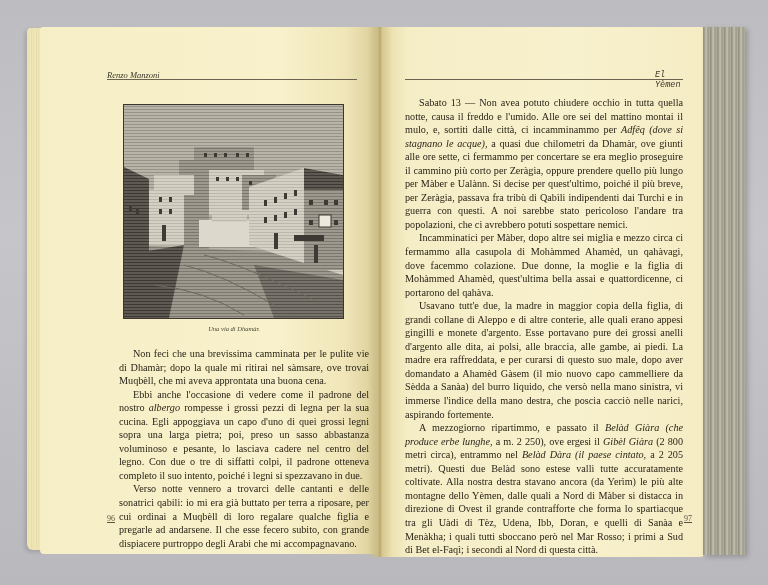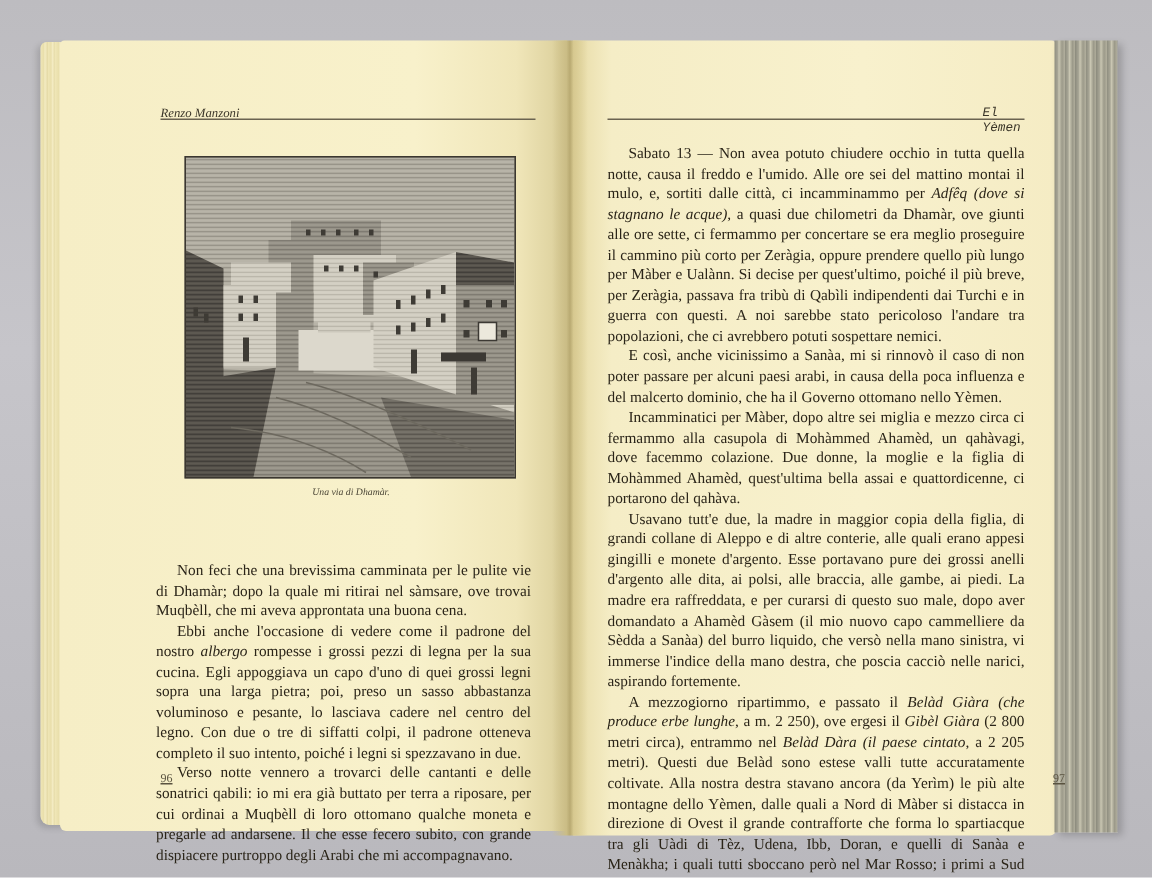--- a/index.html
+++ b/index.html
@@ -153,32 +153,31 @@
 
       <g stroke="#6d695f" stroke-width="1" fill="none">
         <path d="M60 160 Q100 170 150 200"></path>
         <path d="M80 150 Q120 160 190 195"></path>
         <path d="M30 180 Q80 185 120 210"></path>
       </g>
     </svg>
   </div>
   <div class="caption">Una via di Dhamàr.</div>
 
-  <div class="page-text" style="left:104px; top:347px; width:250px;margin-top:27px;">
+  <div class="page-text" style="left:119px; top:347px; width:250px;">
     <p><span>Non feci che una brevissima camminata per le pulite vie di Dhamàr; dopo la quale mi ritirai nel sàmsare, ove trovai Muqbèll, che mi aveva approntata una buona cena.</span></p>
     <p><span>Ebbi anche l'occasione di vedere come il padrone del nostro </span><i>albergo</i><span> rompesse i grossi pezzi di legna per la sua cucina. Egli appoggiava un capo d'uno di quei grossi legni sopra una larga pietra; poi, preso un sasso abbastanza voluminoso e pesante, lo lasciava cadere nel centro del legno. Con due o tre di siffatti colpi, il padrone otteneva completo il suo intento, poiché i legni si spezzavano in due.</span></p>
-    <p><span>Verso notte vennero a trovarci delle cantanti e delle sonatrici qabili: io mi era già buttato per terra a riposare, per cui ordinai a Muqbèll di loro ottomano qualche moneta e pregarle ad andarsene. Il che esse fecero subito, con grande dispiacere purtroppo degli Arabi che mi accompagnavano.</span></p>
+    <p><span>Verso notte vennero a trovarci delle cantanti e delle sonatrici qabili: io mi era già buttato per terra a riposare, per cui ordinai a Muqbèll di loro regalare qualche figlia e pregarle ad andarsene. Il che esse fecero subito, con grande dispiacere purtroppo degli Arabi che mi accompagnavano.</span></p>
   </div>
   <div class="folio" style="left:107px; top:514px;">96</div>
 
   <div class="running-head" style="left:655px; top:70px;font-family:Liberation Mono, monospace;">El Yèmen</div>
   <div class="rule" style="left:405px; top:79px; width:278px;"></div>
 
   <div class="page-text" style="left:405px; top:96px; width:278px;">
     <p><span>Sabato 13 — Non avea potuto chiudere occhio in tutta quella notte, causa il freddo e l'umido. Alle ore sei del mattino montai il mulo, e, sortiti dalle città, ci incamminammo per </span><i>Adfêq (dove si stagnano le acque)</i><span>, a quasi due chilometri da Dhamàr, ove giunti alle ore sette, ci fermammo per concertare se era meglio proseguire il cammino più corto per Zeràgia, oppure prendere quello più lungo per Màber e Ualànn. Si decise per quest'ultimo, poiché il più breve, per Zeràgia, passava fra tribù di Qabìli indipendenti dai Turchi e in guerra con questi. A noi sarebbe stato pericoloso l'andare tra popolazioni, che ci avrebbero potuti sospettare nemici.</span></p>
-    <p>E così, anche vicinissimo a Sanàa, mi si rinnovò il caso di non poter passare per alcuni paesi arabi, in causa della poca influenza e del malcerto dominio, che ha il Governo ottomano nello Yèmen.</p>
     <p>Incamminatici per Màber, dopo altre sei miglia e mezzo circa ci fermammo alla casupola di Mohàmmed Ahamèd, un qahàvagi, dove facemmo colazione. Due donne, la moglie e la figlia di Mohàmmed Ahamèd, quest'ultima bella assai e quattordicenne, ci portarono del qahàva.</p>
     <p>Usavano tutt'e due, la madre in maggior copia della figlia, di grandi collane di Aleppo e di altre conterie, alle quali erano appesi gingilli e monete d'argento. Esse portavano pure dei grossi anelli d'argento alle dita, ai polsi, alle braccia, alle gambe, ai piedi. La madre era raffreddata, e per curarsi di questo suo male, dopo aver domandato a Ahamèd Gàsem (il mio nuovo capo cammelliere da Sèdda a Sanàa) del burro liquido, che versò nella mano sinistra, vi immerse l'indice della mano destra, che poscia cacciò nelle narici, aspirando fortemente.</p>
     <p><span>A mezzogiorno ripartimmo, e passato il </span><i>Belàd Giàra (che produce erbe lunghe</i><span>, a m. 2 250), ove ergesi il </span><i>Gibèl Giàra</i><span> (2 800 metri circa), entrammo nel </span><i>Belàd Dàra (il paese cintato</i><span>, a 2 205 metri). Questi due Belàd sono estese valli tutte accuratamente coltivate. Alla nostra destra stavano ancora (da Yerìm) le più alte montagne dello Yèmen, dalle quali a Nord di Màber si distacca in direzione di Ovest il grande contrafforte che forma lo spartiacque tra gli Uàdi di Tèz, Udena, Ibb, Doran, e quelli di Sanàa e Menàkha; i quali tutti sboccano però nel Mar Rosso; i primi a Sud di Bet el-Faqì; i secondi al Nord di questa città.</span></p>
 
   </div>
-  <div class="folio" style="left:702px; top:514px;">97</div>
+  <div class="folio" style="left:684px; top:514px;">97</div>
 </div>
 
 </body></html>

